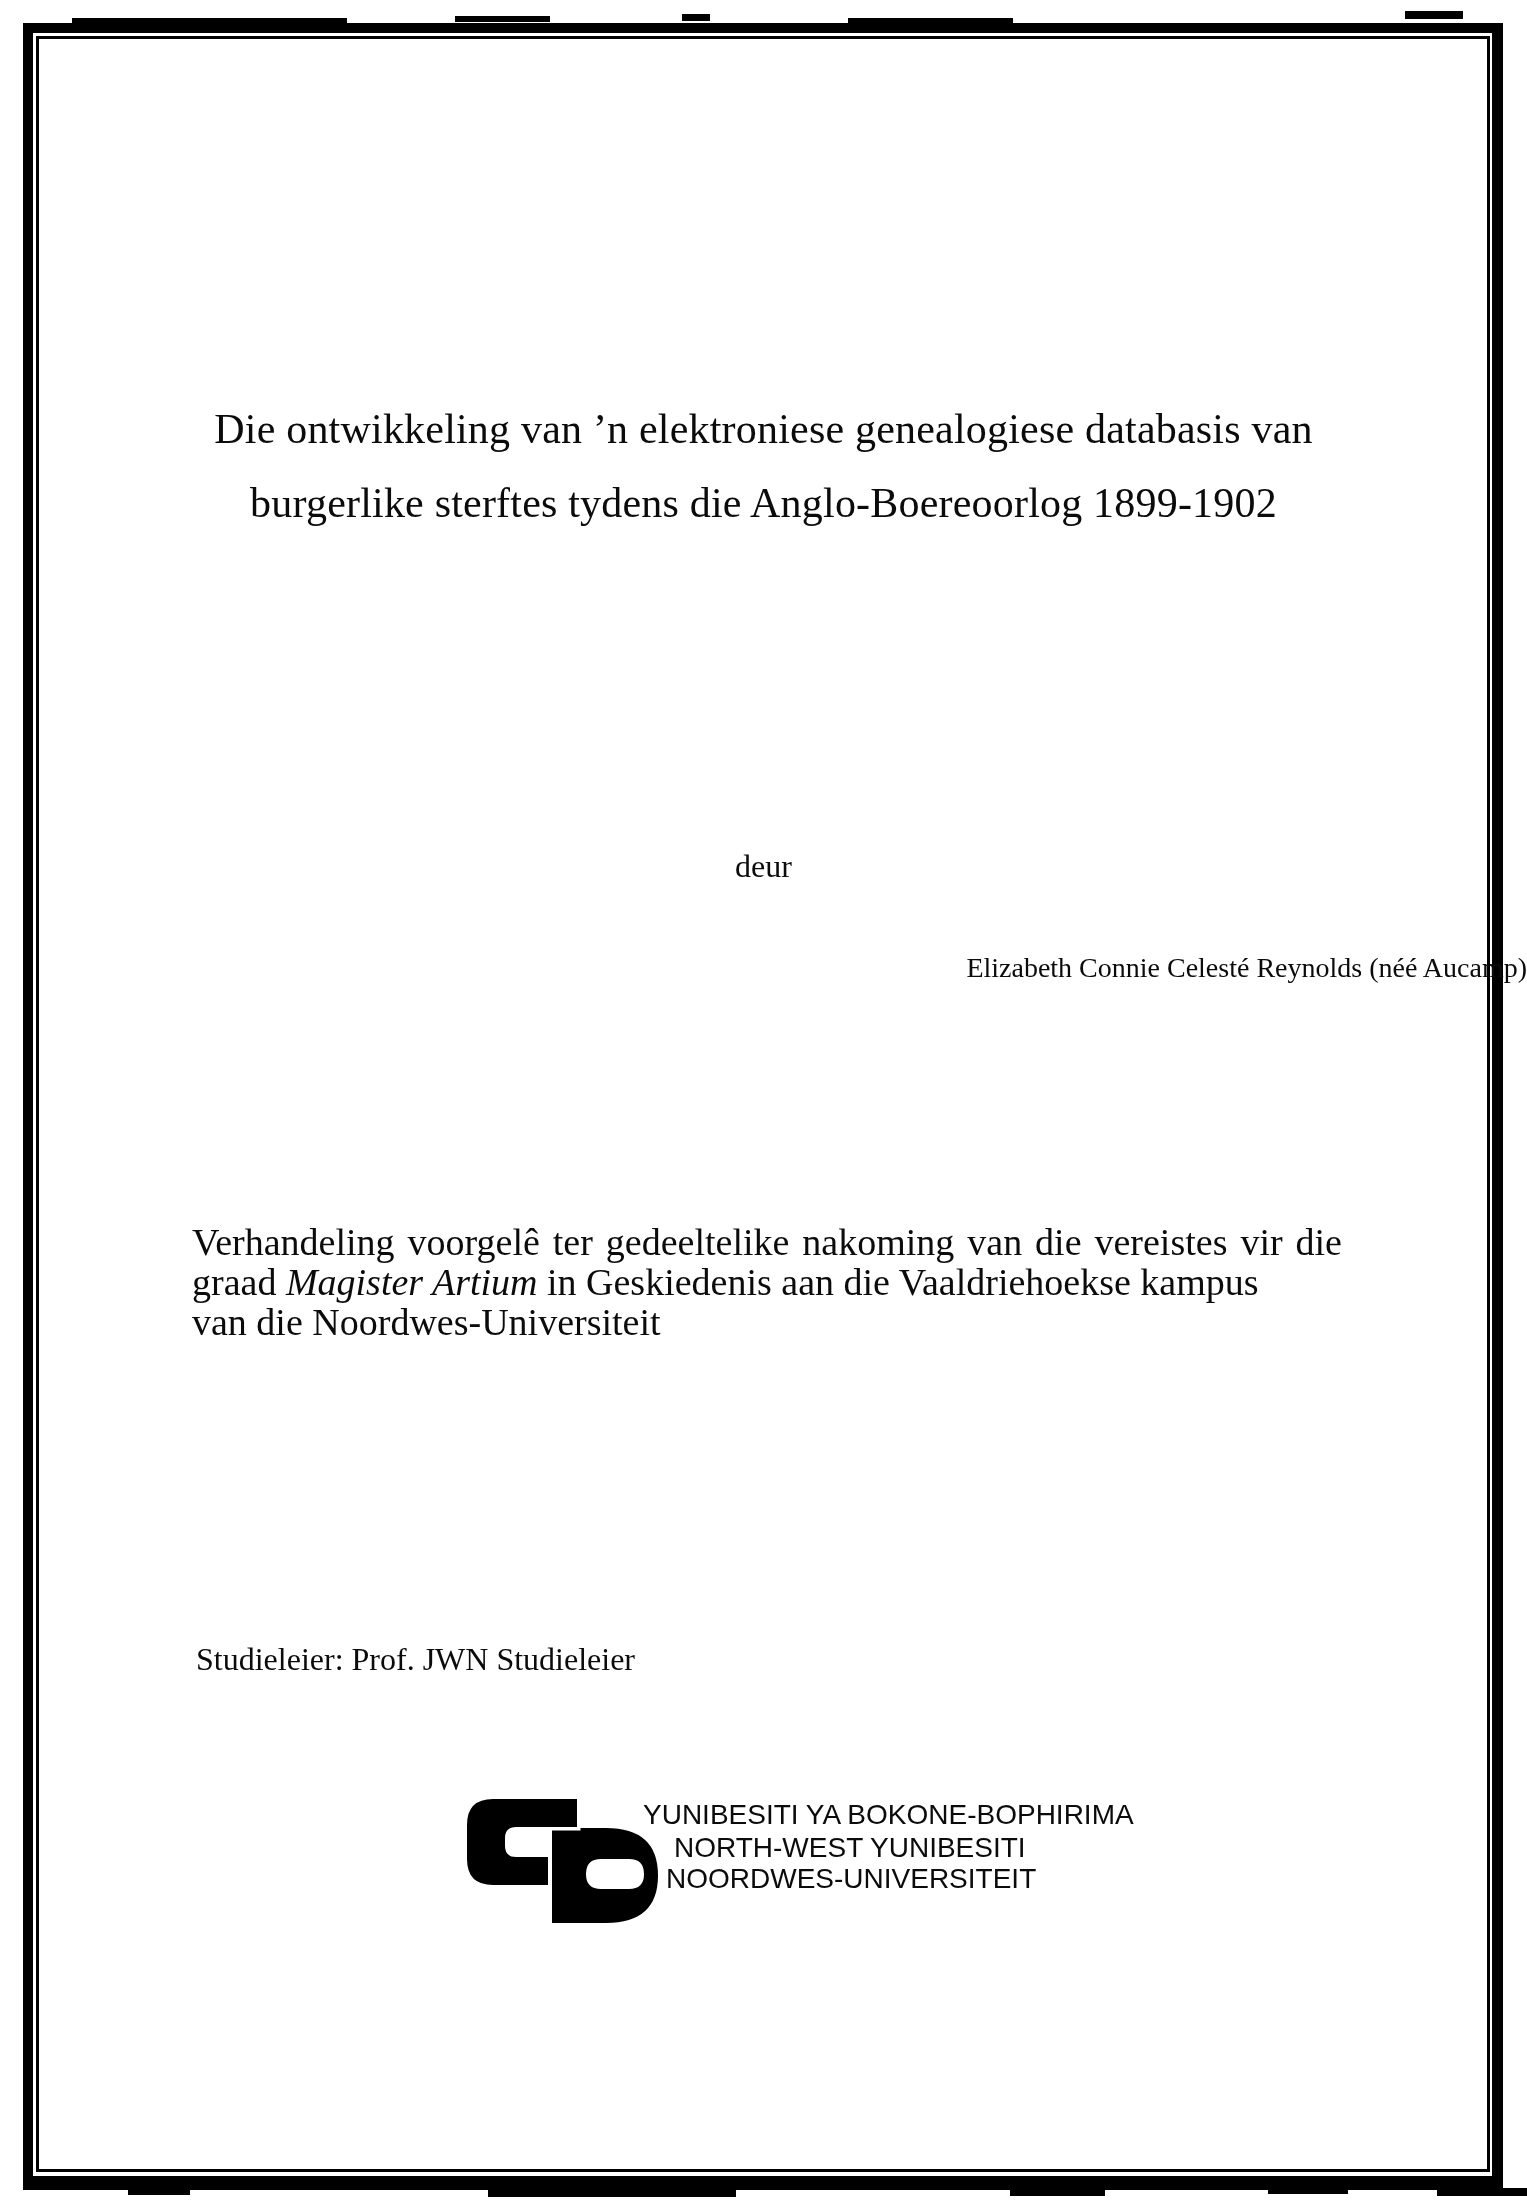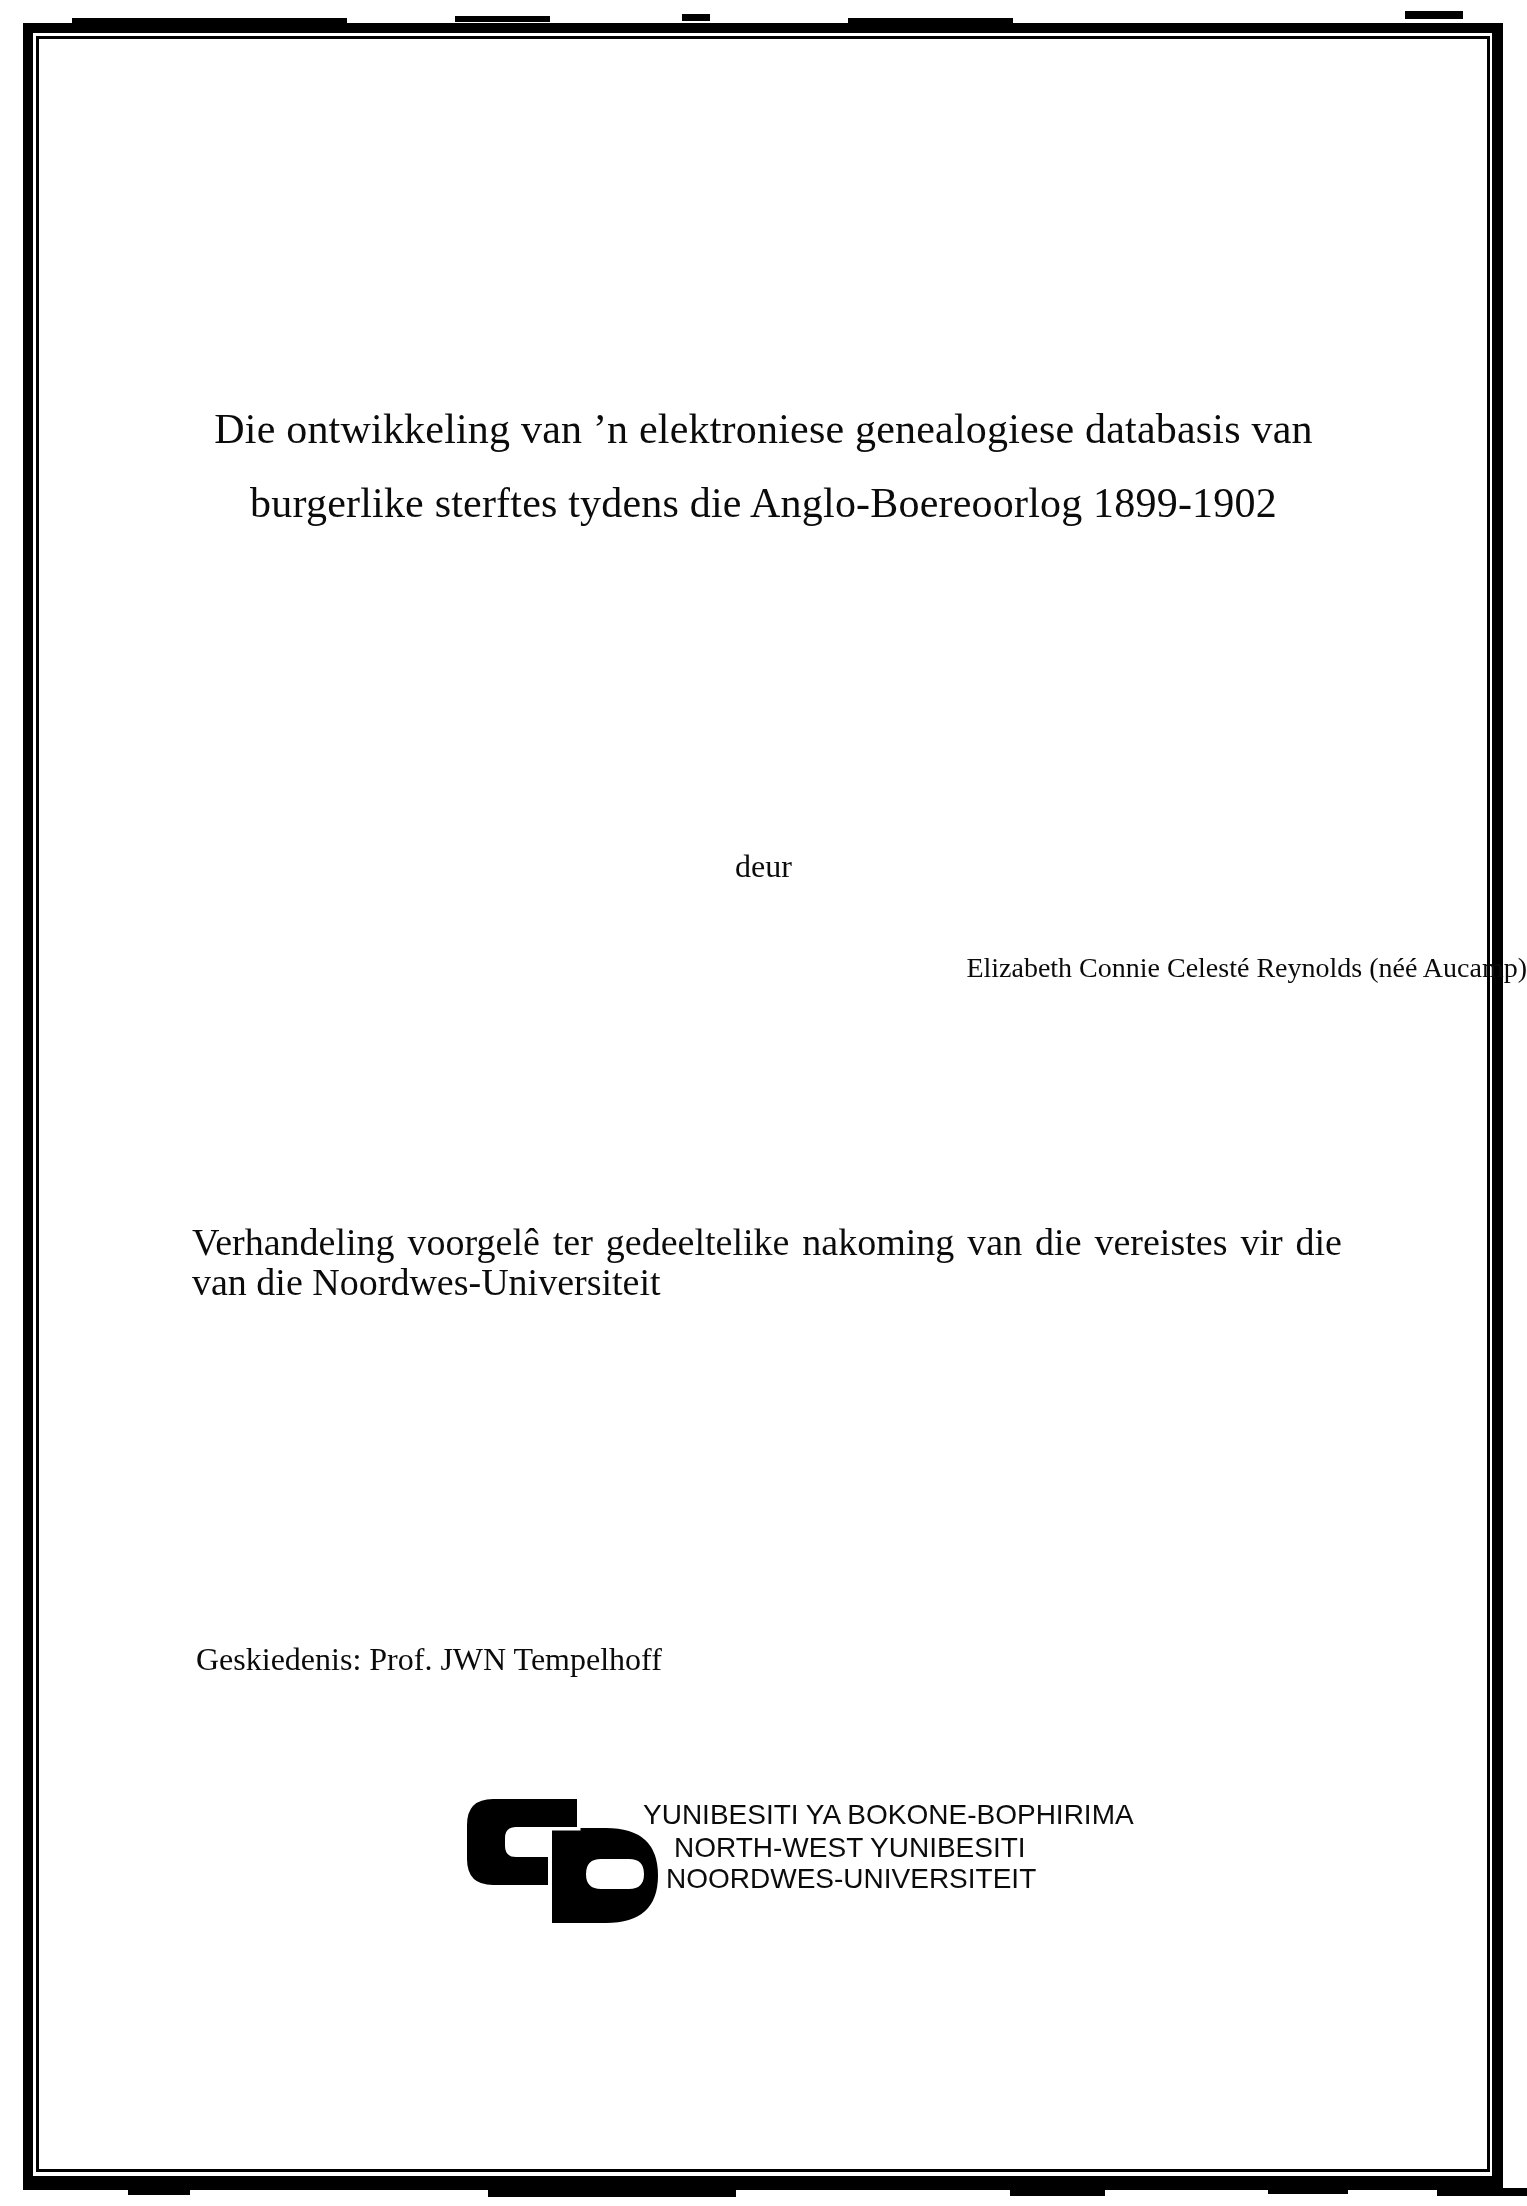--- a/index.html
+++ b/index.html
@@ -89,25 +89,26 @@
   <div>Die ontwikkeling van ’n elektroniese genealogiese databasis van</div>
   <div>burgerlike sterftes tydens die Anglo-Boereoorlog 1899-1902</div>
 </div>
 
 <div class="byline">deur</div>
 
 <div class="author-line">Elizabeth Connie Celesté Reynolds (néé Aucamp)</div>
 
 <div class="statement">
   <div class="justified">Verhandeling voorgelê ter gedeeltelike nakoming van die vereistes vir die</div>
+  <div><span>graad </span><i>Magister Artium</i><span> in Geskiedenis aan die Vaaldriehoekse kampus</span></div>
   <div>van die Noordwes-Universiteit</div>
 </div>
 
 <div class="supervisor-block">
-  <div>Geskiedenis: Prof. JWN Tempelhoff</div>
+  <div>Studieleier: Prof. JWN Studieleier</div>
 </div>
 
 <div class="logo-mark">
   <svg width="200" height="132" viewBox="0 0 200 132" xmlns="http://www.w3.org/2000/svg">
 
     <path fill="#000" fill-rule="evenodd" d="M92 33 L146 33 Q198 33 198 80.5 Q198 128 146 128 L92 128 Z
          M141 64 L169 64 Q184 64 184 79 Q184 94 169 94 L141 94 Q126 94 126 79 Q126 64 141 64 Z"></path>
 
     <path fill="#fff" stroke="#fff" stroke-width="7" d="M33 4 L117 4 L117 32 L56 32 Q45 32 45 43 L45 51 Q45 62 56 62 L88 62 L88 90 L33 90 Q7 90 7 64 L7 30 Q7 4 33 4 Z"></path>
 

